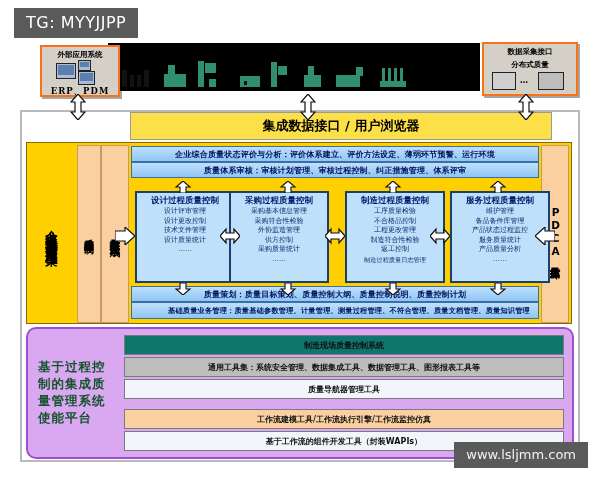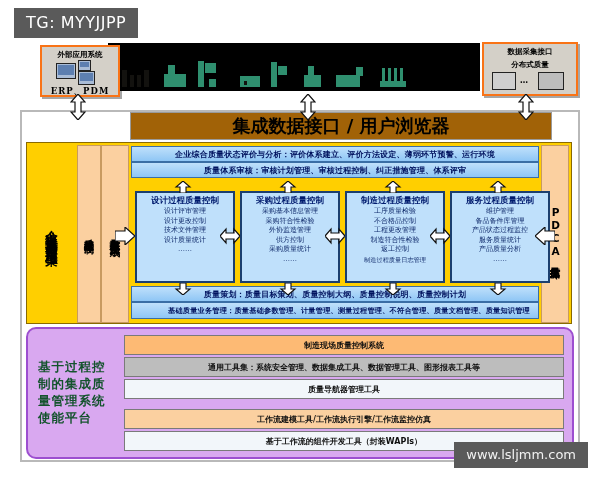--- a/index.html
+++ b/index.html
@@ -58,23 +58,23 @@
   .vdbl{position:absolute;width:16px;height:26px;z-index:20;}
   .vdbl svg{display:block;}
   
   #frame{
     position:absolute;left:20px;top:110px;width:556px;height:348px;
     background:#ffffff;border:2px solid #b9b9b9;z-index:2;
   }
   
   #hdr{
     position:absolute;left:108px;top:0px;width:420px;height:26px;
-    background:#a16207;border:1px solid #9a9a9a;
+    background:#fde047;border:1px solid #9a9a9a;
     display:flex;align-items:center;justify-content:center;
-    font-size:18px;font-weight:bold;color:#000;
+    font-size:13px;font-weight:bold;color:#000;
     font-family:"DejaVu Sans","Liberation Sans",sans-serif;
     z-index:6;
   }
   
   #yellow{
     position:absolute;left:4px;top:30px;width:544px;height:180px;
     background:#ffcf00;border:1px solid #8a6a00;
   }
   .vlabel{
     position:absolute;writing-mode:vertical-rl;text-orientation:upright;
@@ -123,21 +123,21 @@
     padding:2px 0 1px;line-height:11px;
   }
   .pbox ul{
     list-style:none;margin:0;padding:0 2px;
   }
   .pbox li{
     font-size:7px;color:#102a6b;line-height:9.6px;
     white-space:nowrap;
   }
   #pbox-design{left:108px;}
-  #pbox-purchase{left:213px;}
+  #pbox-purchase{left:202px;}
   #pbox-manufacture{left:318px;}
   #pbox-service{left:423px;}
   
   .harr{position:absolute;top:84px;width:20px;height:18px;}
   
   .varr{position:absolute;width:18px;height:12px;}
   
   #purple{
     position:absolute;left:4px;top:215px;width:544px;height:128px;
     background:#d9a8f0;border:2px solid #9d4fd0;border-radius:10px;
@@ -361,20 +361,20 @@
     <div class="varr" style="left:462px;top:137px;">
       <svg width="18" height="12" viewBox="0 0 18 12">
           <path d="M9 12 L16 6 L12 6 L12 0 L6 0 L6 6 L2 6 Z" fill="#ffffff" stroke="#111" stroke-width="1.1"></path>
         </svg>
     </div>
   </div>
 
   <div id="purple">
     <div id="lbl-platform">基于过程控制的集成质量管理系统使能平台</div>
     <div id="plat-rows">
-      <div class="prow" style="background: #fdba74;">制造现场质量控制系统</div>
+      <div class="prow" style="background: #0f766e;">制造现场质量控制系统</div>
       <div class="prow" style="background: rgb(189, 189, 189);">通用工具集：系统安全管理、数据集成工具、数据管理工具、图形报表工具等</div>
       <div class="prow" style="background: rgb(242, 246, 250);">质量导航器管理工具</div>
       <div class="prow" style="background: rgb(251, 208, 160); margin-top: 8px;">工作流建模工具/工作流执行引擎/工作流监控仿真</div>
       <div class="prow" style="background: rgb(242, 246, 250);">基于工作流的组件开发工具（封装WAPIs）</div>
     </div>
   </div>
 </div>
 
 </body></html>

